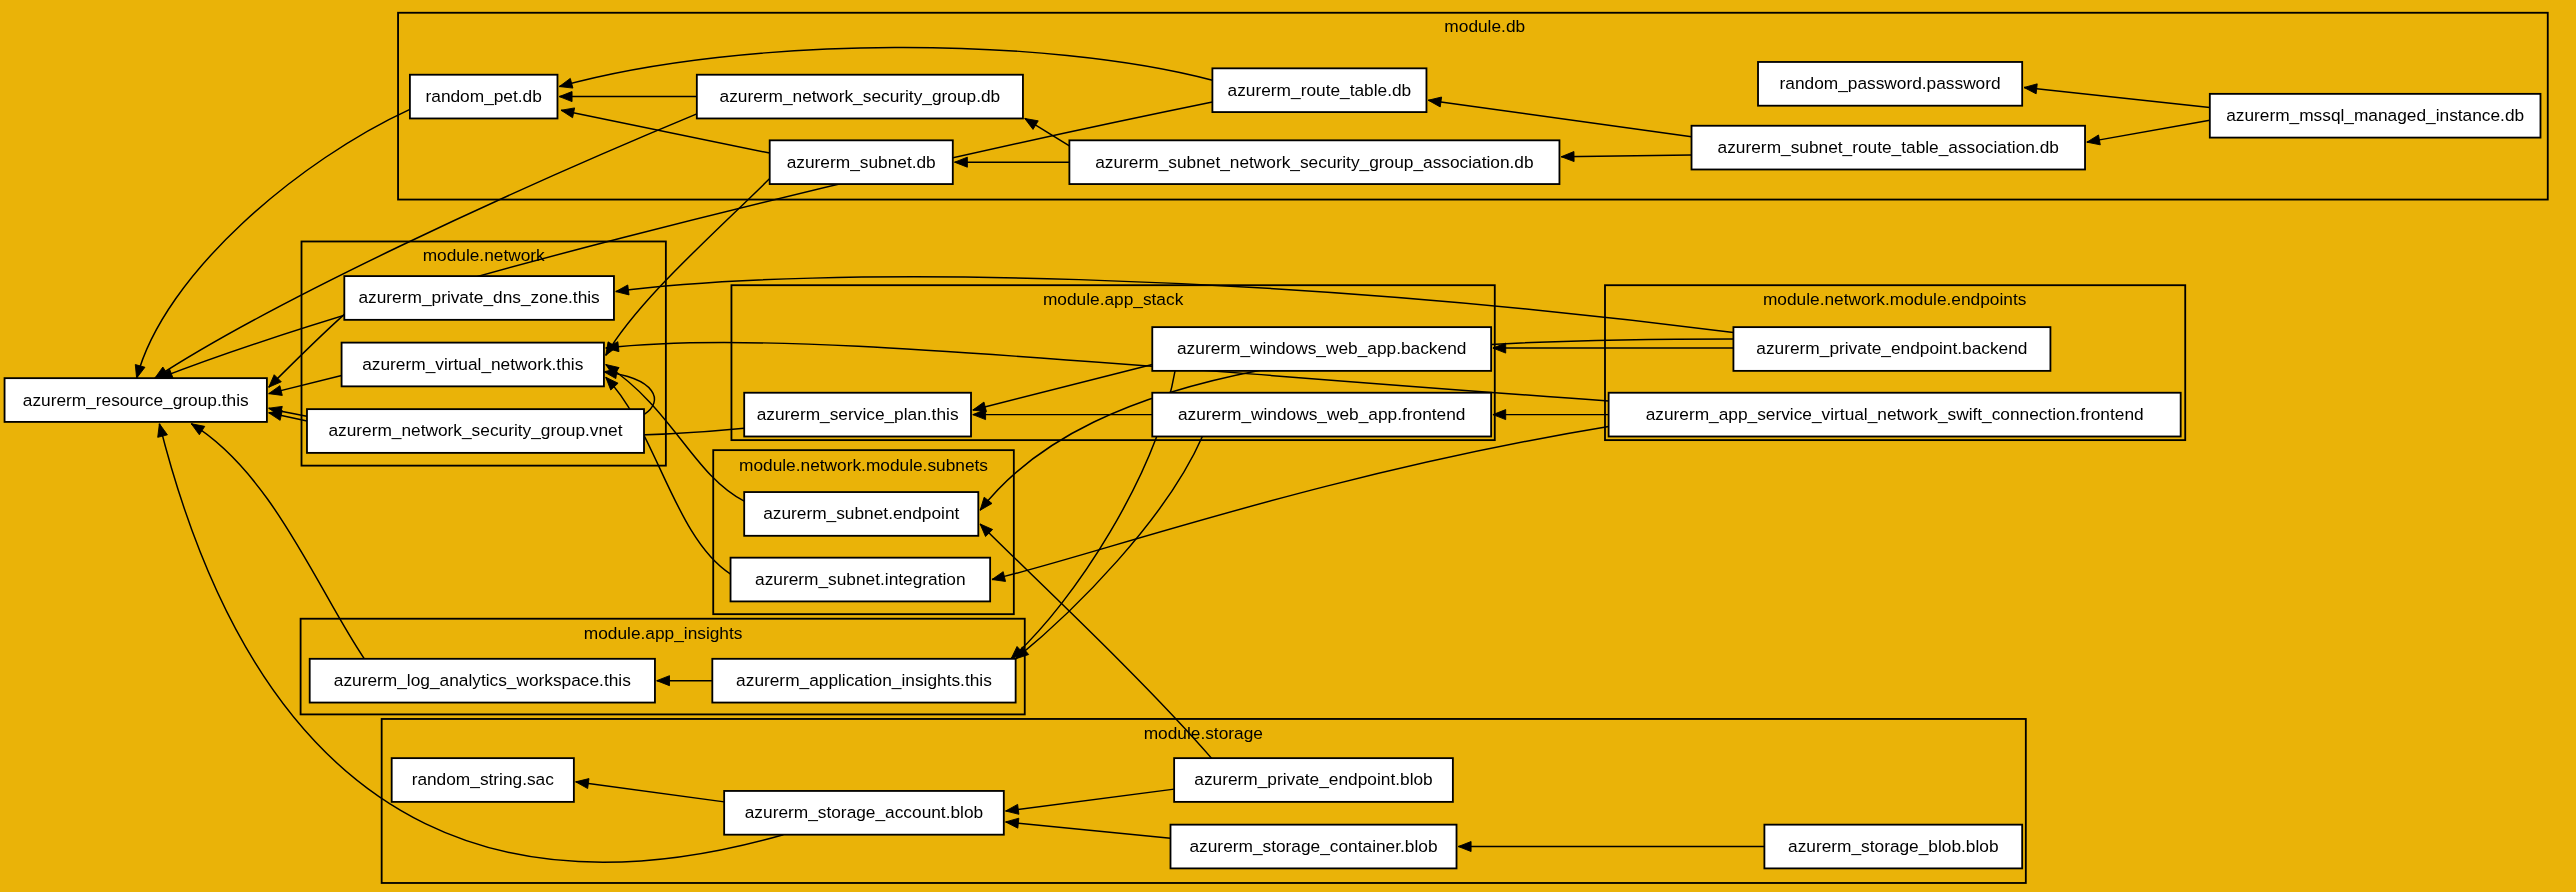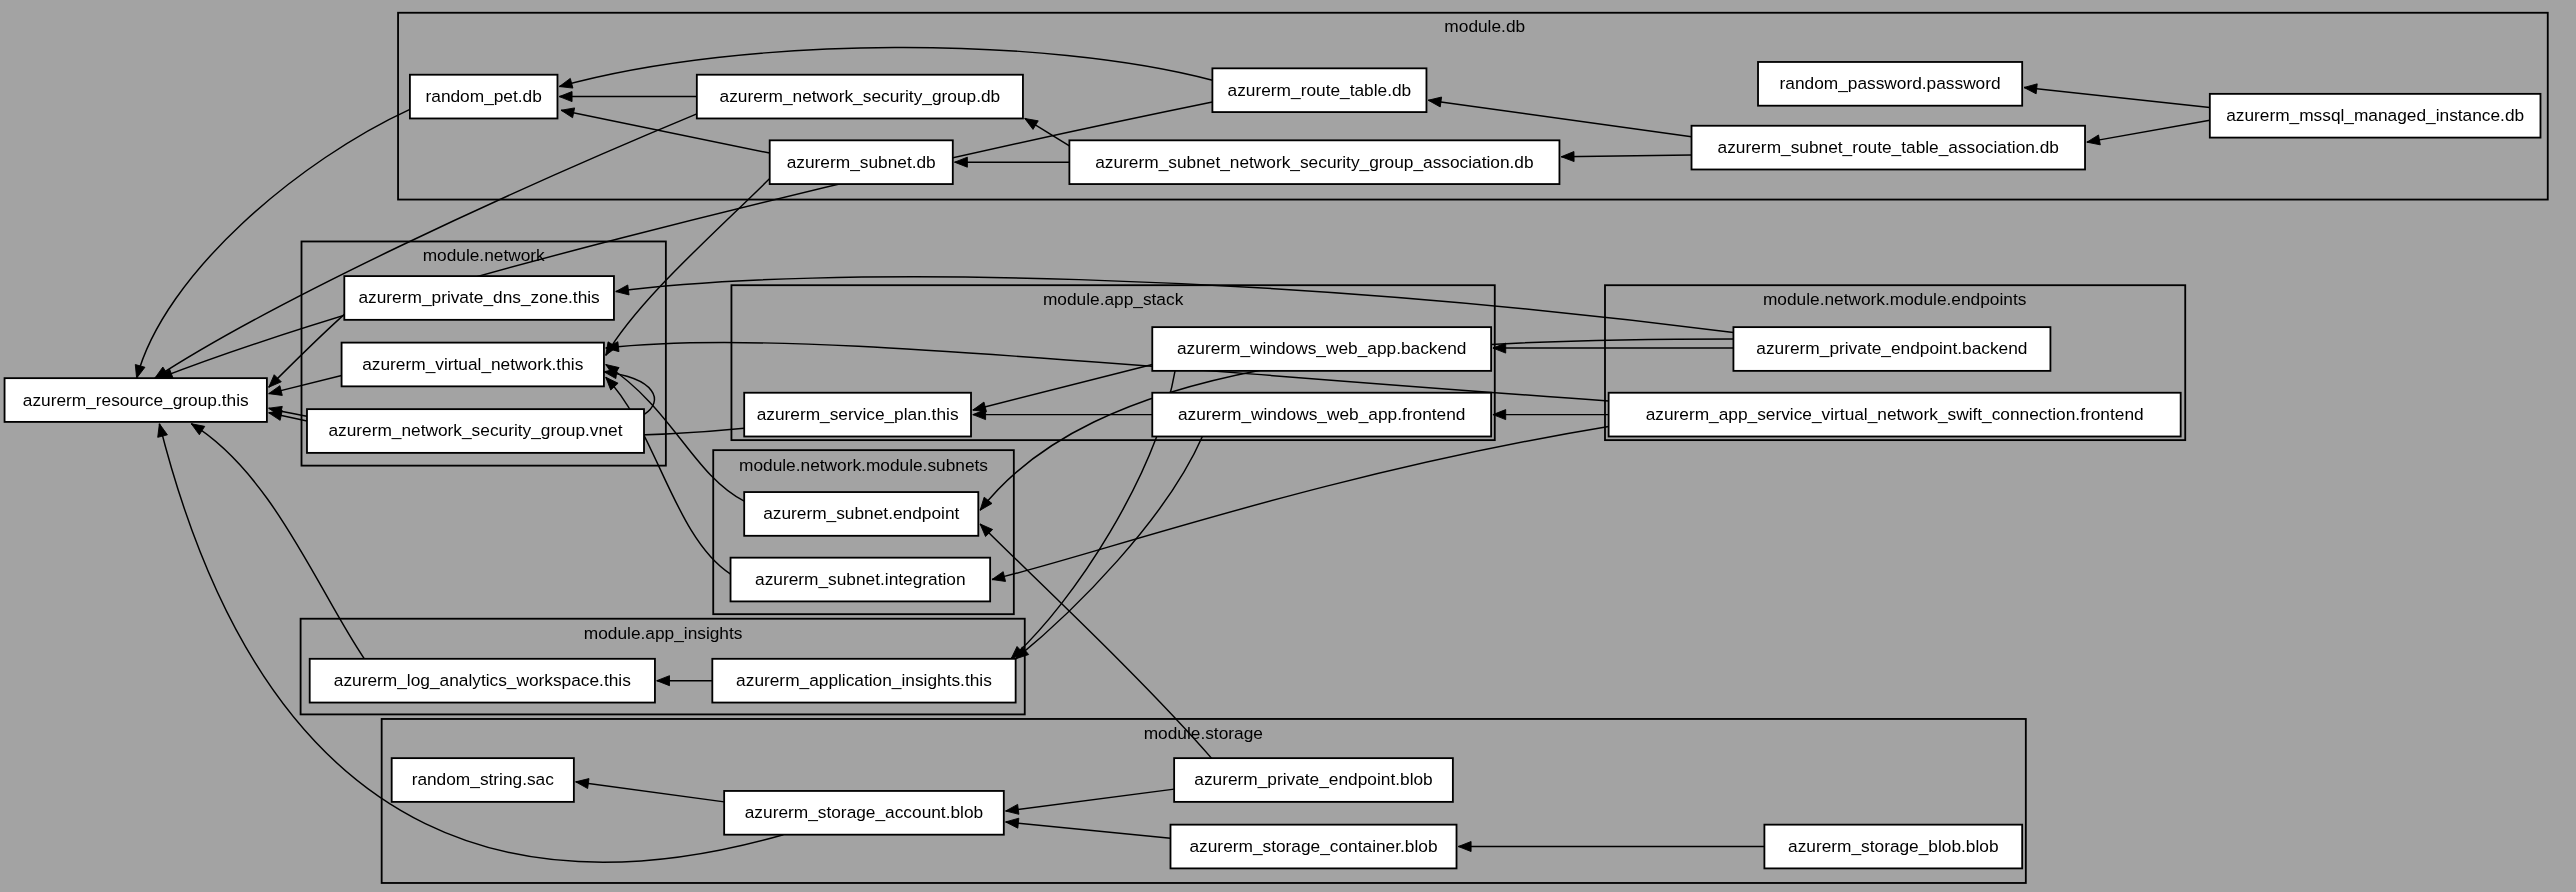--- a/index.html
+++ b/index.html
@@ -7,21 +7,21 @@
     padding: 0;
     background: #ffffff;
   }
   body {
     font-family: "Liberation Sans", sans-serif;
   }
   #graph-root {
     position: relative;
     width: 2576px;
     height: 893px;
-    background: #a3a3a3;
+    background: #eab308;
     overflow: hidden;
   }
   svg#graph-svg {
     position: absolute;
     top: 0;
     left: 0;
     width: 2576px;
     height: 893px;
     display: block;
   }

